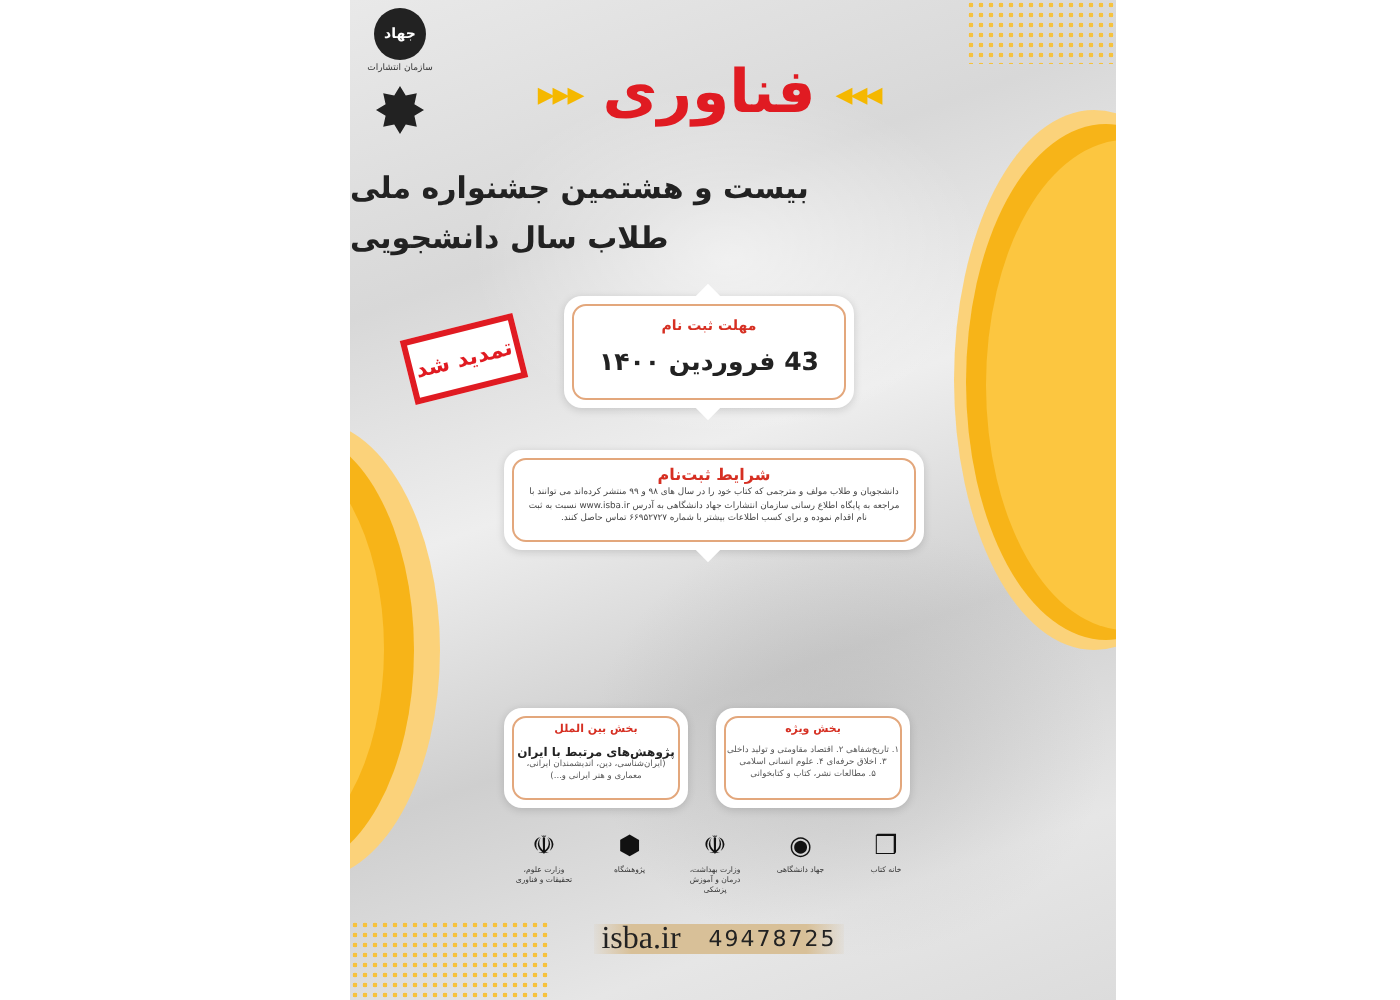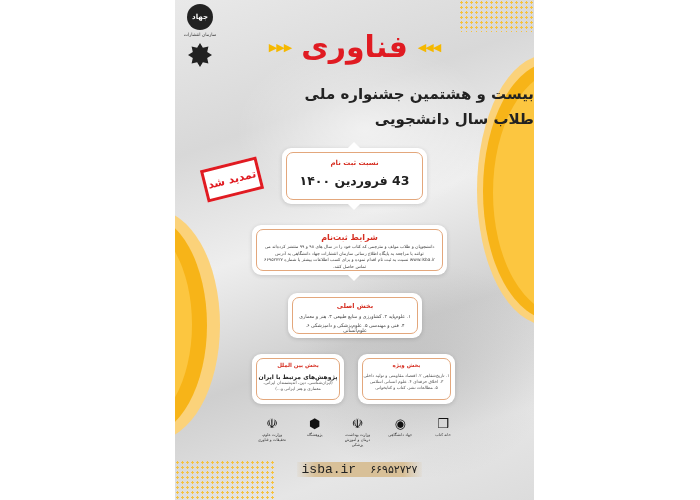--- a/index.html
+++ b/index.html
@@ -1,19 +1,19 @@
 <!DOCTYPE html>
 <html><head>
 <meta charset="utf-8">
 <style>
   html, body { margin:0; padding:0; }
   body { width:700px; height:500px; background:#ffffff; position:relative; overflow:hidden;
          font-family:"DejaVu Sans", sans-serif; }
   .poster { position:absolute; left:175px; top:0; width:359px; height:500px; overflow:hidden;
-            background:linear-gradient(160deg,#e9e9e9 0%,#d8d8d8 25%,#eeeeee 45%,#cfcfcf 65%,#e6e6e6 85%,#dcdcdc 100%); }
+            background:linear-gradient(160deg,#e9e9e9 0%,#d8d8d8 25%,#eeeeee 45%,#cfcfcf 65%,#e6e6e6 85%,#dcdcdc 100%);padding-left:24px; }
   .tex1 { position:absolute; left:60px; top:40px; width:260px; height:180px; border-radius:50%;
           background:radial-gradient(ellipse at center, rgba(255,255,255,0.55), rgba(255,255,255,0) 70%); }
   .tex2 { position:absolute; left:120px; top:260px; width:260px; height:220px; border-radius:50%;
           background:radial-gradient(ellipse at center, rgba(160,160,160,0.35), rgba(160,160,160,0) 70%); }
   .dots { position:absolute; background-image:radial-gradient(#f6c23e 1.1px, transparent 1.3px);
           background-size:5px 5px; }
   .dots.tr { right:0; top:0; width:75px; height:32px; }
   .dots.bl { left:0; bottom:0; width:100px; height:40px; }
   .blob-r1 { position:absolute; left:302px; top:55px; width:140px; height:270px; border-radius:50%; background:#fbd27a; }
   .blob-r2 { position:absolute; left:308px; top:62px; width:140px; height:258px; border-radius:50%; background:#f7b418; }
@@ -25,36 +25,36 @@
   .logos-top { position:absolute; left:8px; top:4px; width:34px; text-align:center; }
   .logo-circle { width:26px; height:26px; margin:0 auto; border-radius:50%; background:#222; color:#fff;
                  font-size:7px; font-weight:bold; line-height:26px; }
   .logo-cap { font-size:4.5px; color:#333; margin-top:2px; }
   .logo-flower { width:24px; height:24px; margin:6px auto 0; background:#222;
                  clip-path:polygon(50% 0,62% 20%,85% 15%,80% 38%,100% 50%,80% 62%,85% 85%,62% 80%,50% 100%,38% 80%,15% 85%,20% 62%,0 50%,20% 38%,15% 15%,38% 20%); }
 
   .title-row { position:absolute; left:0; width:359px; top:30px; height:34px; display:flex; justify-content:center; align-items:center; gap:10px; }
   .arrows { color:#f5b800; font-size:11px; letter-spacing:-1px; font-weight:bold; }
   .main-title { color:#e01b22; font-size:30px; font-weight:bold; direction:rtl; font-family:"DejaVu Sans", sans-serif; line-height:34px; }
-  .subtitle { position:absolute; left:0; width:359px; text-align:right; direction:rtl; color:#222; font-weight:bold; font-size:15px; }
+  .subtitle { position:absolute; left:0; width:359px; text-align:left; direction:rtl; color:#222; font-weight:bold; font-size:15px; }
   .sub1 { top:85px; } .sub2 { top:110px; }
 
   .card { position:absolute; background:#fff; border-radius:9px; box-shadow:0 1px 4px rgba(0,0,0,0.15); }
   .card-inner { position:absolute; left:4px; top:4px; right:4px; bottom:4px; border:1px solid #e3a77c; border-radius:7px; direction:rtl; text-align:center; }
   .notch { position:absolute; width:10px; height:10px; background:#fff; transform:rotate(45deg); }
   .red-title { color:#d62f22; font-weight:bold; }
   .deadline { left:107px; top:148px; width:145px; height:56px; }
   .deadline .lab { font-size:7px; margin-top:6px; }
   .deadline .date { font-size:12.5px; font-weight:bold; color:#222; margin-top:6px; }
 
   .stamp { position:absolute; left:28px; top:163px; width:52px; height:27px; border:3px solid #e01b22; background:#fff;
            transform:rotate(-14deg); display:flex; align-items:center; justify-content:center; }
   .stamp span { color:#e01b22; font-weight:bold; font-size:11px; direction:rtl; }
 
-  .cond { left:77px; top:225px; width:195px; height:50px; }
+  .cond { left:77px; top:225px; width:210px; height:50px; }
   .cond .ttl { font-size:8px; margin-top:3px; }
   .cond .body { font-size:4.4px; color:#444; line-height:6.5px; padding:2px 6px 0; }
 
   .main-sec { left:113px; top:293px; width:134px; height:45px; }
   .main-sec .ttl { font-size:6.5px; margin-top:4px; }
   .main-sec .ln { font-size:4.8px; color:#444; margin-top:4px; }
 
   .intl { left:77px; top:354px; width:92px; height:50px; }
   .special { left:183px; top:354px; width:97px; height:50px; }
   .small-ttl { font-size:5.5px; margin-top:3px; }
@@ -62,21 +62,21 @@
   .small-ln { font-size:4.3px; color:#555; line-height:6px; }
 
   .logos-bottom { position:absolute; left:80px; top:416px; width:205px; height:28px; display:flex; justify-content:space-between; align-items:flex-start; }
   .lb { text-align:center; width:34px; }
   .lb .g { font-size:13px; color:#111; line-height:16px; font-weight:bold; }
   .lb .c { font-size:3.8px; color:#333; }
 
   .contact { position:absolute; left:122px; top:462px; width:125px; height:15px;
              background:linear-gradient(90deg, rgba(215,190,150,0.1), #d8c098 15%, #d8c098 85%, rgba(215,190,150,0.1));
              display:flex; justify-content:center; align-items:center; gap:14px; }
-  .contact .site { font-size:13px; color:#222; font-family:Liberation Mono, monospace; }
+  .contact .site { font-size:16px; color:#222; font-family:Liberation Serif, serif; }
   .contact .phone { font-size:11px; color:#222; direction:rtl; letter-spacing:1px; }
 </style>
 </head>
 <body>
 
 <div class="poster">
   <div class="tex1"></div>
   <div class="tex2"></div>
   <div class="dots tr"></div>
   <div class="dots bl"></div>
@@ -98,44 +98,37 @@
     <span class="main-title">فناوری</span>
     <span class="arrows">◀◀◀</span>
   </div>
   <div class="subtitle sub1">بیست و هشتمین جشنواره ملی</div>
   <div class="subtitle sub2">طلاب سال دانشجویی</div>
 
   <div class="card deadline">
     <div class="notch" style="left:67px;top:-4px;"></div>
     <div class="notch" style="left:67px;bottom:-4px;"></div>
     <div class="card-inner">
-      <div class="lab red-title">نسبت ثبت نام</div>
+      <div class="lab red-title">مهلت ثبت نام</div>
       <div class="date">43 فروردین ۱۴۰۰</div>
     </div>
   </div>
 
   <div class="stamp">
     <span>تمدید شد</span>
   </div>
 
   <div class="card cond">
     <div class="notch" style="left:97px;bottom:-4px;"></div>
     <div class="card-inner">
       <div class="ttl red-title">شرایط ثبت‌نام</div>
       <div class="body">دانشجویان و طلاب مولف و مترجمی که کتاب خود را در سال های ۹۸ و ۹۹ منتشر کرده‌اند می توانند با مراجعه به پایگاه اطلاع رسانی سازمان انتشارات جهاد دانشگاهی به آدرس www.isba.ir نسبت به ثبت نام اقدام نموده و برای کسب اطلاعات بیشتر با شماره ۶۶۹۵۲۷۲۷ تماس حاصل کنند.</div>
     </div>
   </div>
 
-  <div class="card main-sec">
-    <div class="card-inner">
-      <div class="ttl red-title">بخش اصلی</div>
-      <div class="ln">۱. علوم‌پایه ۲. کشاورزی و منابع طبیعی ۳. هنر و معماری</div>
-      <div class="ln">۴. فنی و مهندسی ۵. علوم‌پزشکی و دامپزشکی ۶. علوم‌انسانی</div>
-    </div>
-  </div>
 
   <div class="card intl">
     <div class="card-inner">
       <div class="small-ttl red-title">بخش بین الملل</div>
       <div class="small-b">پژوهش‌های مرتبط با ایران</div>
       <div class="small-ln">(ایران‌شناسی، دین، اندیشمندان ایرانی،</div>
       <div class="small-ln">معماری و هنر ایرانی و...)</div>
     </div>
   </div>
 
@@ -166,15 +159,15 @@
       <div class="c">جهاد دانشگاهی</div>
     </div>
     <div class="lb">
       <div class="g">❒</div>
       <div class="c">خانه کتاب</div>
     </div>
   </div>
 
   <div class="contact">
     <span class="site">isba.ir</span>
-    <span class="phone">۶۶۹۵۲۷۲۷</span>
+    <span class="phone">49478725</span>
   </div>
 </div>
 
 </body></html>

